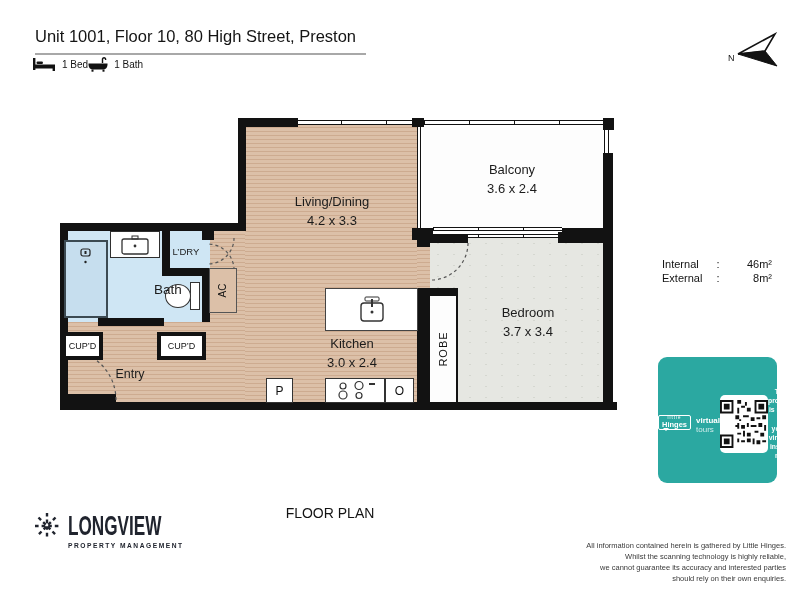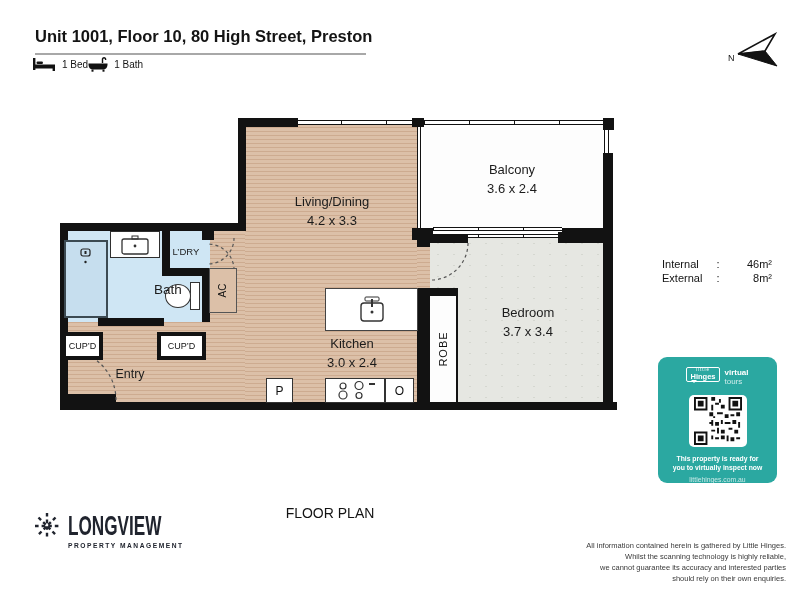--- a/index.html
+++ b/index.html
@@ -16,33 +16,33 @@
   .winh{position:absolute;background:#fff;border-top:1.5px solid #121212;border-bottom:1.5px solid #121212;box-sizing:border-box;}
   .winv{position:absolute;background:#fff;border-left:1.5px solid #121212;border-right:1.5px solid #121212;box-sizing:border-box;}
   .ticks{background-image:repeating-linear-gradient(90deg,#121212 0 1px,transparent 1px 45px);}
   .lbl{position:absolute;text-align:center;color:#1c1c1c;font-size:13px;line-height:1.45;}
   .feat{position:absolute;background:#fff;border:1.5px solid #2f2f2f;box-sizing:border-box;
         display:flex;align-items:center;justify-content:center;color:#111;}
   .cupd{border:4px solid #121212;font-size:9px;letter-spacing:0;margin-top:12px;}
   .vtext{display:flex;align-items:center;justify-content:center;position:absolute;}
   .vtext span{transform:rotate(-90deg);white-space:nowrap;}
   
-  .title{position:absolute;left:35px;top:27px;font-size:16.5px;color:#141414;font-weight:bold;}
+  .title{position:absolute;left:35px;top:27px;font-size:16.5px;color:#141414;}
   .title-rule{position:absolute;left:35px;top:53px;width:331px;height:2px;background:#a8a8a8;}
   .iconrow{position:absolute;left:33px;top:57px;display:flex;align-items:center;font-size:10px;color:#151515;}
   .iconrow .grp{display:flex;align-items:center;gap:6px;}
   
   .areas{position:absolute;left:662px;top:257px;width:110px;font-size:11px;color:#131313;}
   .arearow{display:flex;justify-content:space-between;line-height:14px;}
   .arearow .lab{width:52px;text-align:left;}
   .arearow .col{width:8px;text-align:center;}
   .arearow .val{flex:1;text-align:right;}
   
   .badge{position:absolute;left:658px;top:357px;width:119px;height:126px;background:#2BA8A1;border-radius:9px;
-         display:flex;flex-direction:column;align-items:center;color:#fff;}
+         display:flex;flex-direction:row;align-items:center;color:#fff;}
   .badge .logorow{display:flex;align-items:flex-start;gap:5px;margin-top:10px;}
   .hbox{position:relative;border:1.5px solid #fff;border-radius:2px;padding:0px 3px 1px 3px;text-align:center;line-height:1;}
   .hbox .sm{font-size:4.5px;letter-spacing:1px;display:block;}
   .hbox .bg{font-size:7.5px;font-weight:bold;display:block;}
   .hbox:after{content:"";position:absolute;left:4px;bottom:-5px;border:3px solid transparent;border-top-color:#fff;}
   .vt1{font-size:8px;font-weight:bold;line-height:1.1;display:block;}
   .vt2{font-size:8px;color:#cfeceb;line-height:1.1;display:block;}
   .qrbox{width:58px;height:58px;background:#fff;border-radius:5px;margin-top:8px;display:flex;align-items:center;justify-content:center;}
   .bmsg{font-size:6.8px;font-weight:bold;text-align:center;line-height:1.35;margin-top:7px;}
   .burl{font-size:6.8px;color:rgba(255,255,255,0.75);margin-top:4px;}

